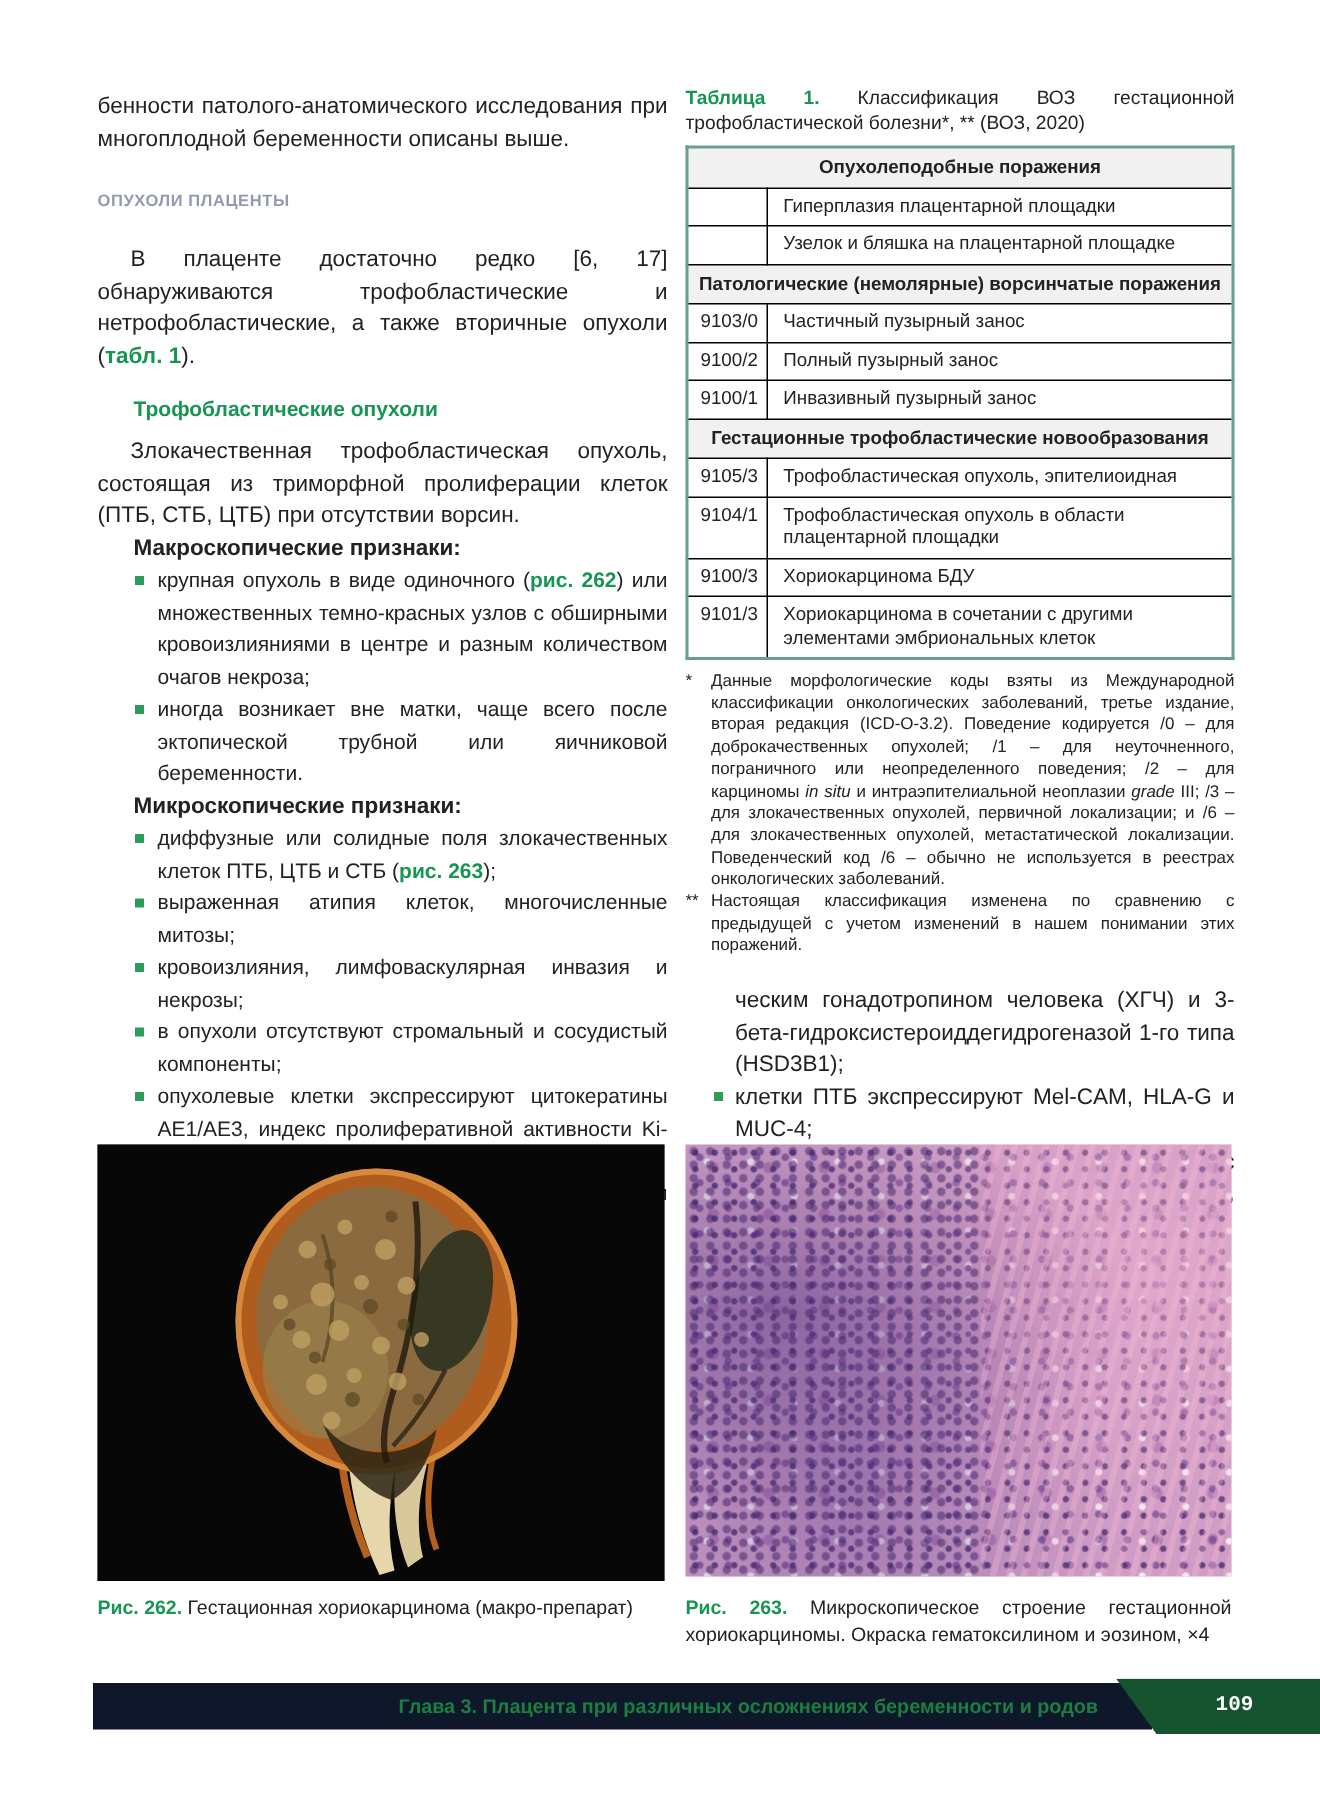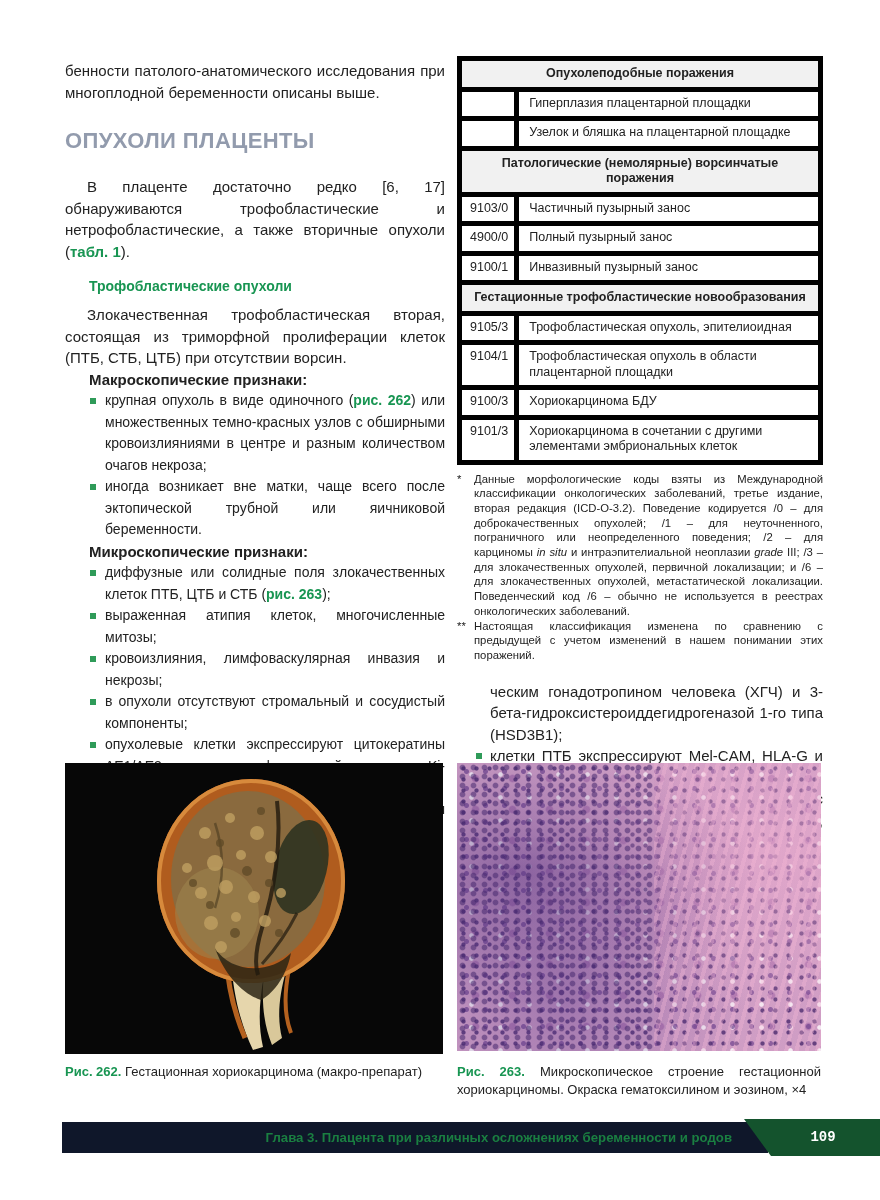--- a/index.html
+++ b/index.html
@@ -12,21 +12,21 @@
     overflow:hidden;
   }
   
   #left-col  { position:absolute; left:65px;  top:60px; width:380px; }
   #right-col { position:absolute; left:457px; top:56px; width:366px; }
 
   .body-text { font-size:15px; line-height:21.5px; text-align:justify; }
   .indent    { text-indent:22px; }
 
   .section-heading {
-    color:#929bad; font-size:22px; font-weight:bold;
+    color:#929bad; font-size:11px; font-weight:bold;
     letter-spacing:0.4px; margin-top:25px; margin-bottom:22px;
   }
   .h-green {
     color:#189552; font-size:14px; font-weight:bold;
     margin:16px 0 10px 24px;
   }
   .h-green-it {
     color:#189552; font-size:16px; font-weight:bold; font-style:italic;
     margin:4px 0 4px 24px;
   }
@@ -41,21 +41,21 @@
   }
 
   
   .tbl-caption { font-size:12.8px; line-height:17px; text-align:justify; margin-bottom:7px; }
   .tbl-caption .lbl { color:#189552; font-weight:bold; }
   table.who {
     width:100%; border-collapse:collapse;
     border:2px solid #69a089;
     font-size:12.5px; line-height:15.5px;
   }
-  table.who td { border:5px solid #000000; vertical-align:top; padding:4px 6px 5px 6px; }
+  table.who td { border:1px solid #000000; vertical-align:top; padding:4px 6px 5px 6px; }
   table.who tr.th td {
     background:#f1f1f1; font-weight:bold; text-align:center; padding:5px 6px;
   }
   table.who td.code { width:50px; padding-left:8px; }
   table.who td.desc { padding-left:10px; }
 
   
   .footnotes { margin-top:7px; font-size:11.3px; line-height:14.7px; }
   .fnote { position:relative; padding-left:17px; text-align:justify; }
   .fnote .mark { position:absolute; left:0; top:0; }
@@ -121,40 +121,41 @@
 
 <div id="left-col">
   <p class="body-text">бенности патолого-анатомического исследования при многоплодной беременности описаны выше.</p>
 
   <h2 class="section-heading">ОПУХОЛИ ПЛАЦЕНТЫ</h2>
 
   <p class="body-text indent"><span>В плаценте достаточно редко [6, 17] обнаруживаются трофобластические и нетрофобластические, а также вторичные опухоли (</span><span class="glink">табл. 1</span><span>).</span></p>
 
   <h3 class="h-green">Трофобластические опухоли</h3>
 
-  <p class="body-text indent">Злокачественная трофобластическая вторая, состоящая из триморфной пролиферации клеток (ПТБ, СТБ, ЦТБ) при отсутствии ворсин.</p>
+  <p class="body-text indent">Злокачественная трофобластическая опухоль, состоящая из триморфной пролиферации клеток (ПТБ, СТБ, ЦТБ) при отсутствии ворсин.</p>
 
   <p class="bold-sub">Макроскопические признаки:</p>
   <ul class="blist">
     <li><span class="sq"></span><span><span>крупная опухоль в виде одиночного (</span><span class="glink">рис. 262</span><span>) или множественных темно-красных узлов с обширными кровоизлияниями в центре и разным количеством очагов некроза;</span></span></li>
     <li><span class="sq"></span><span>иногда возникает вне матки, чаще всего после эктопической трубной или яичниковой беременности.</span></li>
   </ul>
 
   <p class="bold-sub">Микроскопические признаки:</p>
   <ul class="blist">
     <li><span class="sq"></span><span><span>диффузные или солидные поля злокачественных клеток ПТБ, ЦТБ и СТБ (</span><span class="glink">рис. 263</span><span>);</span></span></li>
     <li><span class="sq"></span><span>выраженная атипия клеток, многочисленные митозы;</span></li>
     <li><span class="sq"></span><span>кровоизлияния, лимфоваскулярная инвазия и некрозы;</span></li>
     <li><span class="sq"></span><span>в опухоли отсутствуют стромальный и сосудистый компоненты;</span></li>
     <li><span class="sq"></span><span>опухолевые клетки экспрессируют цитокератины АЕ1/АЕ3, индекс пролиферативной активности Ki-67 &gt; 90 %;</span></li>
     <li><span class="sq"></span><span>характерно яркое и диффузное окрашивание СТБ и некоторых одноядерных клеток ПТБ с хориони-</span></li>
   </ul>
 </div>
 
 <div id="right-col">
+  <p class="tbl-caption"><span class="lbl">Таблица 1.</span><span> Классификация ВОЗ гестационной трофобластической болезни*, ** (ВОЗ, 2020)</span></p>
 
   <table class="who">
     <tbody>
       <tr class="th">
           <td colspan="2">Опухолеподобные поражения</td>
         </tr>
       <tr>
           <td class="code"></td>
           <td class="desc">Гиперплазия плацентарной площадки</td>
         </tr>
@@ -163,21 +164,21 @@
           <td class="desc">Узелок и бляшка на плацентарной площадке</td>
         </tr>
       <tr class="th">
           <td colspan="2">Патологические (немолярные) ворсинчатые поражения</td>
         </tr>
       <tr>
           <td class="code">9103/0</td>
           <td class="desc">Частичный пузырный занос</td>
         </tr>
       <tr>
-          <td class="code">4900/0</td>
+          <td class="code">9100/2</td>
           <td class="desc">Полный пузырный занос</td>
         </tr>
       <tr>
           <td class="code">9100/1</td>
           <td class="desc">Инвазивный пузырный занос</td>
         </tr>
       <tr class="th">
           <td colspan="2">Гестационные трофобластические новообразования</td>
         </tr>
       <tr>

